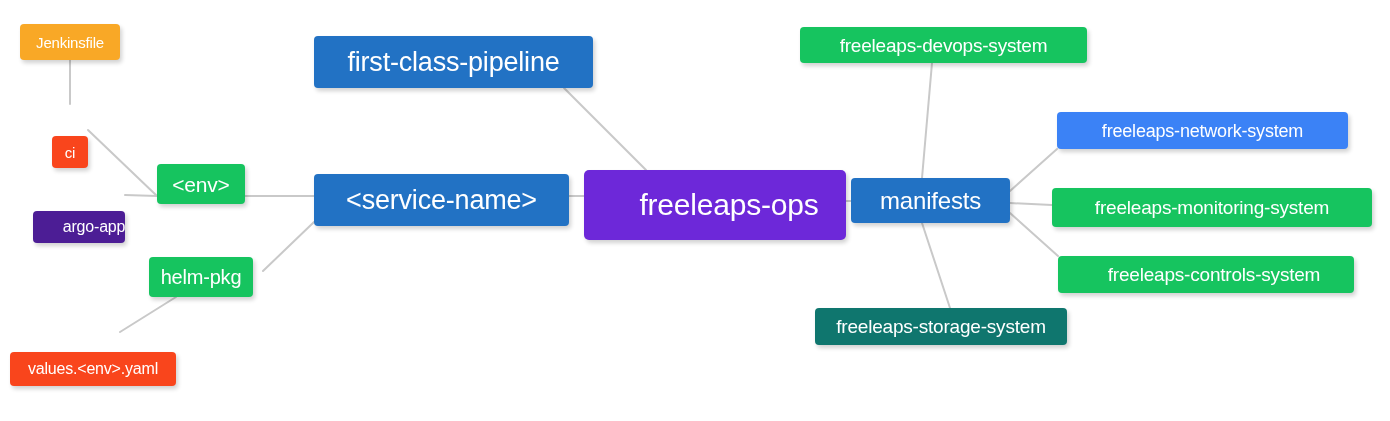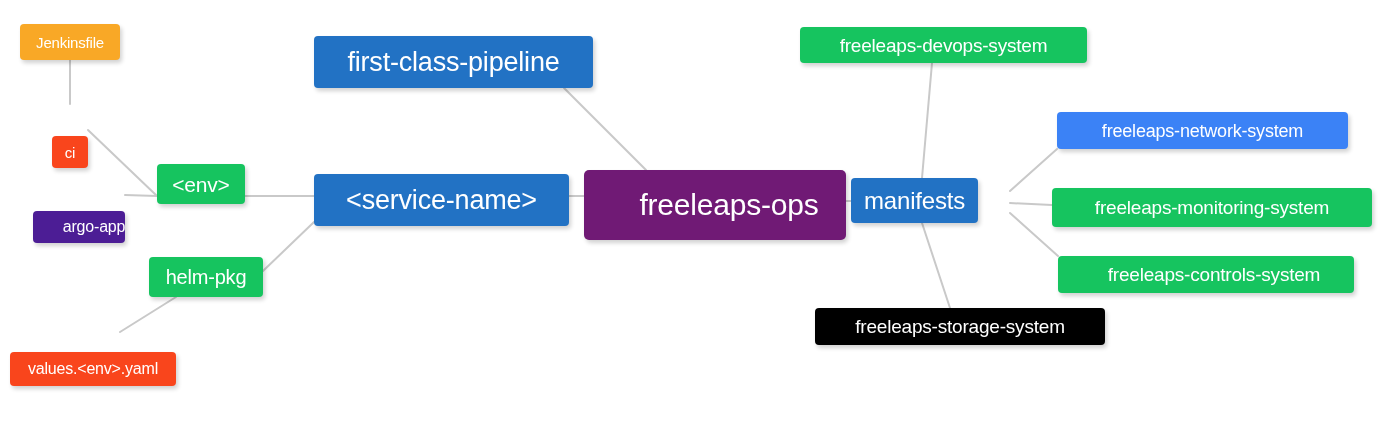--- a/index.html
+++ b/index.html
@@ -32,21 +32,21 @@
     align-items: center;
     justify-content: center;
     border-radius: 4px;
     color: #ffffff;
     white-space: nowrap;
     box-shadow: 2px 3px 4px rgba(0,0,0,0.18);
     letter-spacing: -0.2px;
     line-height: 1;
   }
   .node-root {
-    background: #701a75;
+    background: #6d28d9;
     font-size: 30px;
     border-radius: 5px;
     padding-left: 28px;
   }
   .node-blue   { background: #2272c4; }
   .node-green  { background: #16c45f; }
   .node-orange { background: #f9a826; }
   .node-red    { background: #f9451c; margin-top: 32px; }
 </style>
 </head>
@@ -67,25 +67,25 @@
       <path d="M 1010,191 L 1057,149" stroke="#c9c9c9" stroke-width="2" fill="none" stroke-linecap="round"></path>
       <path d="M 1010,203 L 1052,205" stroke="#c9c9c9" stroke-width="2" fill="none" stroke-linecap="round"></path>
       <path d="M 1010,213 L 1058,256" stroke="#c9c9c9" stroke-width="2" fill="none" stroke-linecap="round"></path>
       <path d="M 922,223 L 950,308" stroke="#c9c9c9" stroke-width="2" fill="none" stroke-linecap="round"></path>
     </svg>
   <div id="node-layer">
       <div class="node node-orange" style="left: 20px; top: 24px; width: 100px; height: 36px; font-size: 15px; background: rgb(249, 168, 38);">Jenkinsfile</div>
       <div class="node node-red" style="left: 52px; top: 104px; width: 36px; height: 32px; font-size: 15px; background: rgb(249, 69, 28);">ci</div>
       <div class="node node-red" style="left: 33px; top: 179px; width: 92px; height: 32px; font-size: 16px; background: #4c1d95; padding-left: 30px;">argo-app</div>
       <div class="node node-green" style="left: 157px; top: 164px; width: 88px; height: 40px; font-size: 21px; background: rgb(22, 196, 95);">&lt;env&gt;</div>
-      <div class="node node-green" style="left: 149px; top: 257px; width: 114px; height: 40px; font-size: 20px; background: rgb(22, 196, 95);">helm-pkg</div>
+      <div class="node node-green" style="left: 149px; top: 257px; width: 104px; height: 40px; font-size: 20px; background: rgb(22, 196, 95);">helm-pkg</div>
       <div class="node node-red" style="left: 10px; top: 320px; width: 166px; height: 34px; font-size: 16px; background: rgb(249, 69, 28);">values.&lt;env&gt;.yaml</div>
       <div class="node node-blue" style="left: 314px; top: 36px; width: 279px; height: 52px; font-size: 27px; background: rgb(34, 114, 196);">first-class-pipeline</div>
       <div class="node node-blue" style="left: 314px; top: 174px; width: 255px; height: 52px; font-size: 27px; background: rgb(34, 114, 196);">&lt;service-name&gt;</div>
       <div class="node node-root" style="left: 584px; top: 170px; width: 262px; height: 70px; font-size: 30px;">freeleaps-ops</div>
-      <div class="node node-blue" style="left: 851px; top: 178px; width: 127px; height: 45px; font-size: 24px; background: rgb(34, 114, 196);">manifests</div>
+      <div class="node node-blue" style="left: 851px; top: 178px; width: 159px; height: 45px; font-size: 24px; background: rgb(34, 114, 196);">manifests</div>
       <div class="node node-green" style="left: 800px; top: 27px; width: 287px; height: 36px; font-size: 19px; background: rgb(22, 196, 95);">freeleaps-devops-system</div>
       <div class="node node-green" style="left: 1057px; top: 112px; width: 291px; height: 37px; font-size: 18px; background: #3b82f6;">freeleaps-network-system</div>
       <div class="node node-green" style="left: 1052px; top: 188px; width: 320px; height: 39px; font-size: 19px; background: rgb(22, 196, 95);">freeleaps-monitoring-system</div>
       <div class="node node-green" style="left: 1058px; top: 256px; width: 296px; height: 37px; font-size: 19px; background: rgb(22, 196, 95); padding-left: 16px;">freeleaps-controls-system</div>
-      <div class="node node-green" style="left: 815px; top: 308px; width: 290px; height: 37px; font-size: 19px; background: #000000;">freeleaps-storage-system</div>
+      <div class="node node-green" style="left: 815px; top: 308px; width: 252px; height: 37px; font-size: 19px; background: #0f766e;">freeleaps-storage-system</div>
     </div>
 </div>
 
 </body></html>

